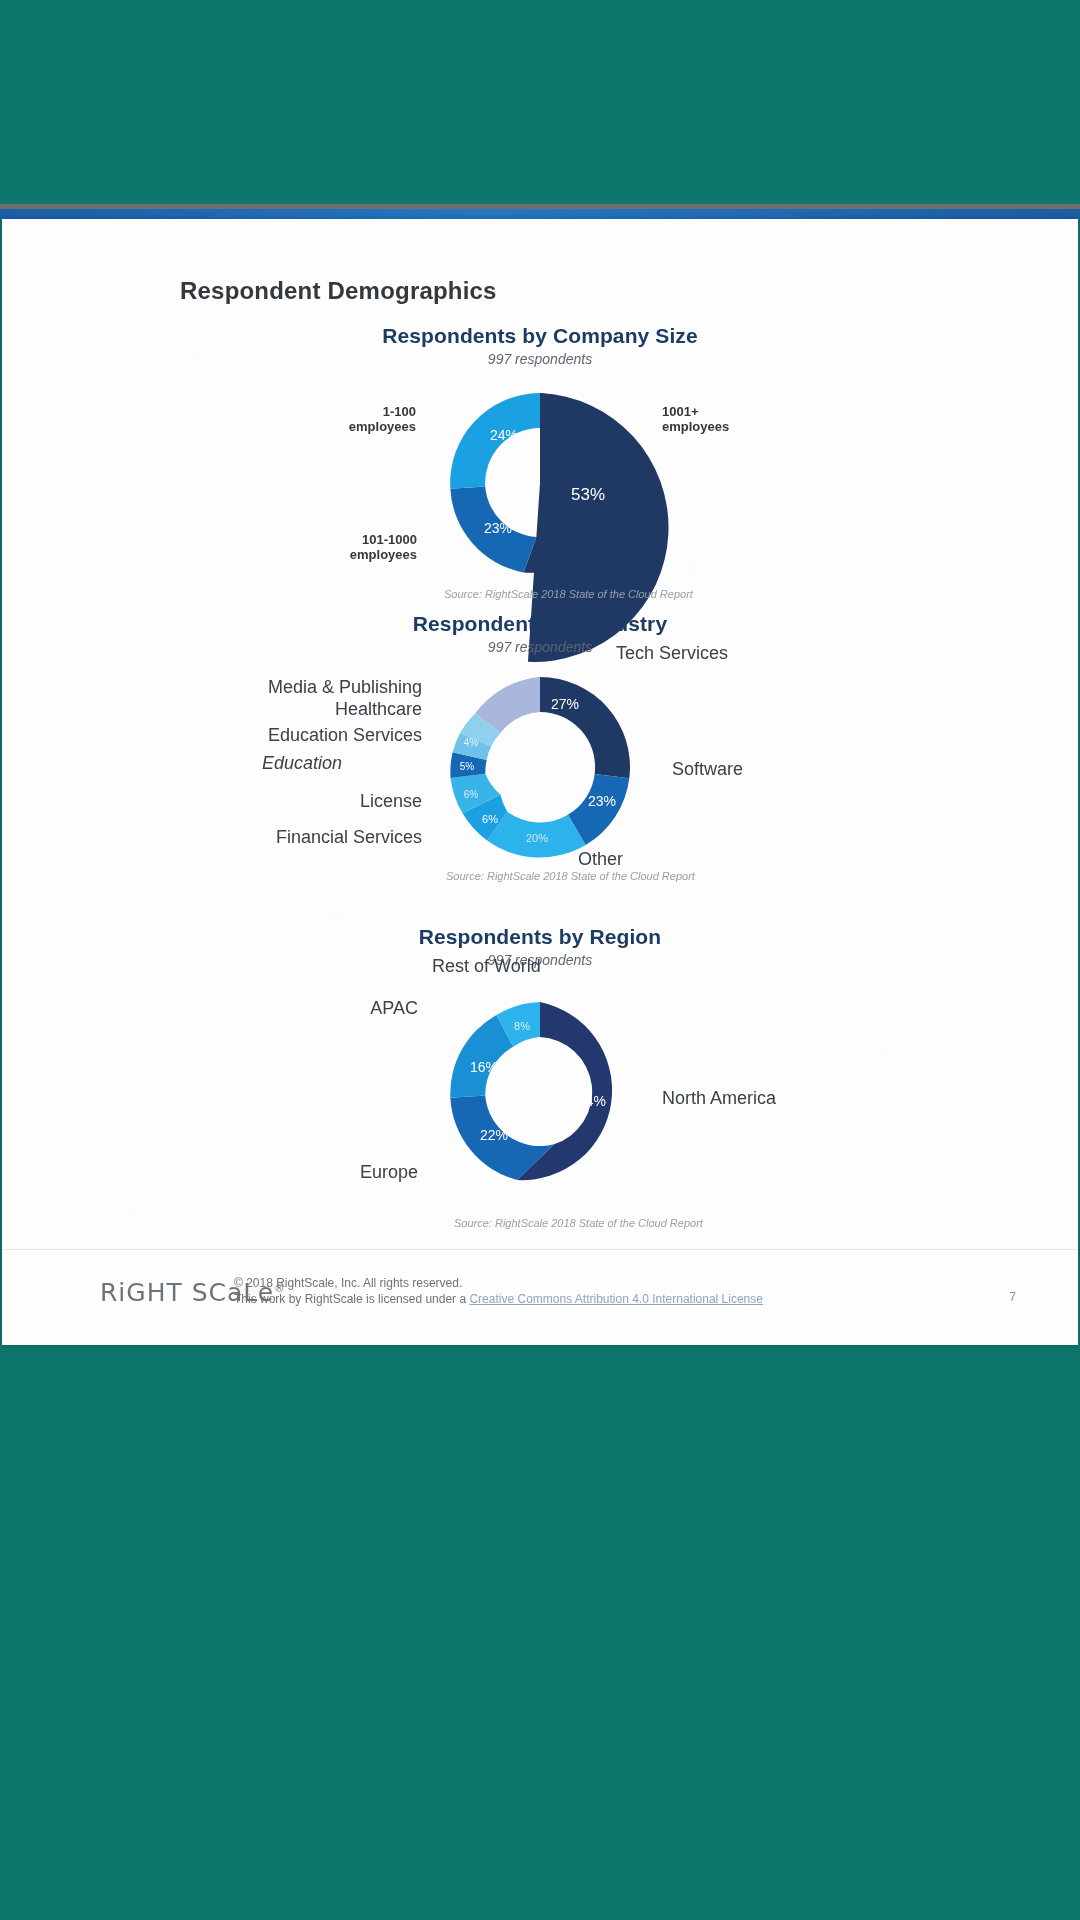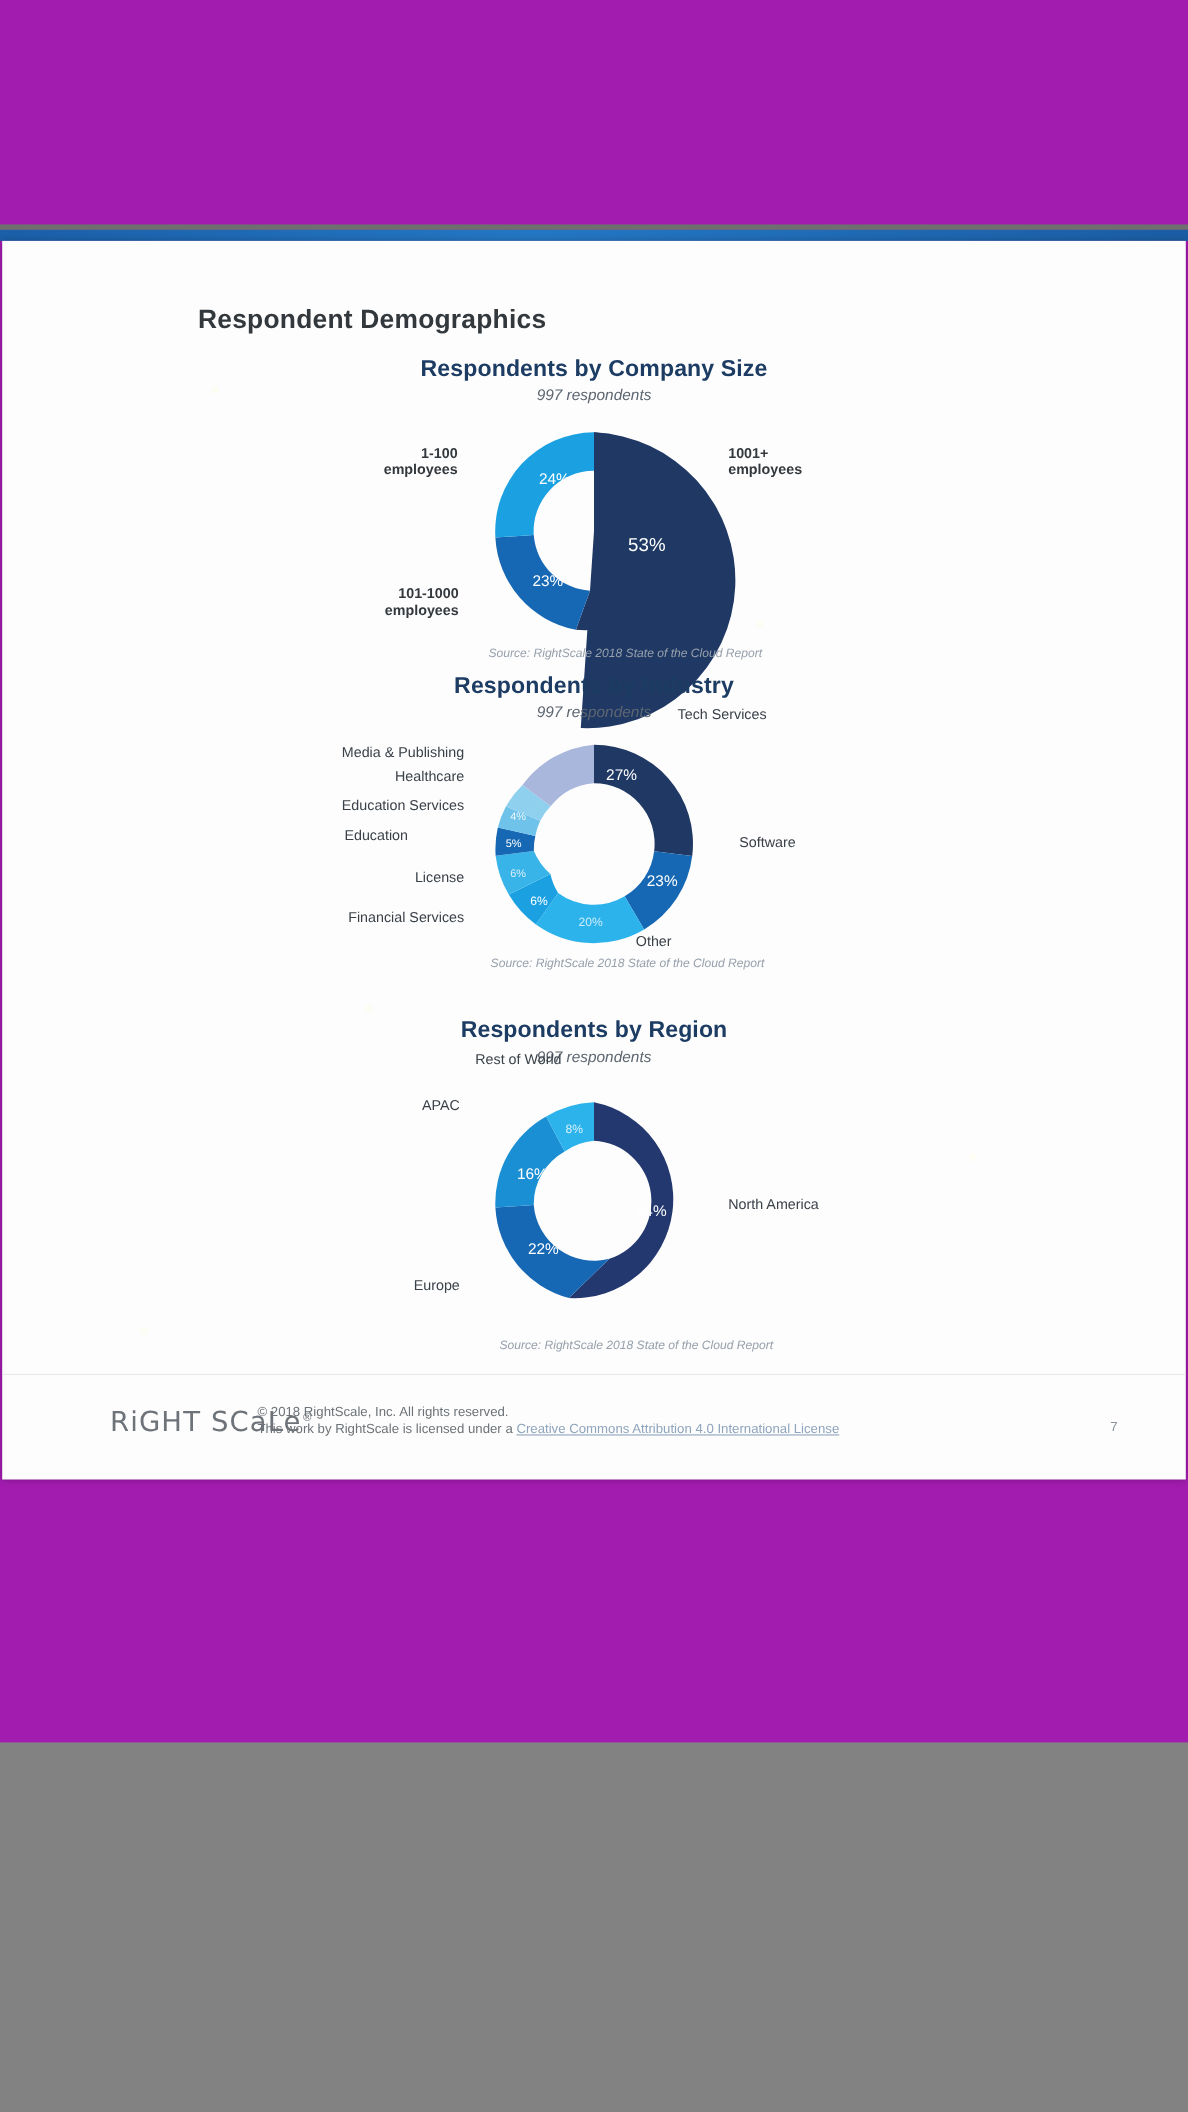--- a/index.html
+++ b/index.html
@@ -8,22 +8,22 @@
     background: #828282;
     width: 1080px;
     height: 1920px;
     overflow: hidden;
     font-family: "Liberation Sans", sans-serif;
   }
 
   #viewport {
     position: relative;
     width: 1080px;
-    height: 1584px;
-    background: #a21caf;
+    height: 1920px;
+    background: #0f766e;
   }
 
   
   .top-strip {
     position: absolute;
     left: 0;
     top: 209px;
     width: 1080px;
     height: 10px;
     background: linear-gradient(to right, #1b5fa8, #2477c4 45%, #1b5da4);
@@ -110,21 +110,21 @@
   .cat-label {
     position: absolute;
     font-size: 13px;
     font-weight: bold;
     color: #33383d;
     white-space: nowrap;
     line-height: 1.15;
   }
   .cat-label.thin {
     font-weight: normal;
-    font-size: 13px;
+    font-size: 18px;
     color: #3b4149;
   }
 
   
   .footer {
     position: absolute;
     left: 0;
     bottom: 0;
     width: 100%;
     height: 96px;
@@ -271,21 +271,21 @@
           <text class="pct pct-xs" x="31" y="128" style="opacity:.8">6%</text>
           <text class="pct pct-xs" x="27" y="100">5%</text>
           <text class="pct pct-xs" x="31" y="76" style="opacity:.85">4%</text>
         </svg>
 
         <div class="cat-label thin" style="left:176px;top:-24px;">Tech Services</div>
         <div class="cat-label thin" style="left:232px;top:92px;">Software</div>
         <div class="cat-label thin" style="left:138px;top:182px;">Other</div>
         <div class="cat-label thin" style="left:-198px;top:160px;width:180px;text-align:right;">Financial Services</div>
         <div class="cat-label thin" style="left:-168px;top:124px;width:150px;text-align:right;">License</div>
-        <div class="cat-label thin" style="left:-178px;top:86px;width:160px;text-align:center;">Education</div>
+        <div class="cat-label thin" style="left:-178px;top:86px;width:160px;text-align:left;font-style:italic;">Education</div>
         <div class="cat-label thin" style="left:-208px;top:58px;width:190px;text-align:right;">Education Services</div>
         <div class="cat-label thin" style="left:-188px;top:32px;width:170px;text-align:right;">Healthcare</div>
         <div class="cat-label thin" style="left:-228px;top:10px;width:210px;text-align:right;">Media &amp; Publishing</div>
       </div>
 
       <div class="chart-source" style="left:444px;top:258px;">Source: RightScale 2018 State of the Cloud Report</div>
     </div>
 
     <div class="chart-block" style="top:706px;">
       <div class="chart-title">Respondents by Region</div>

